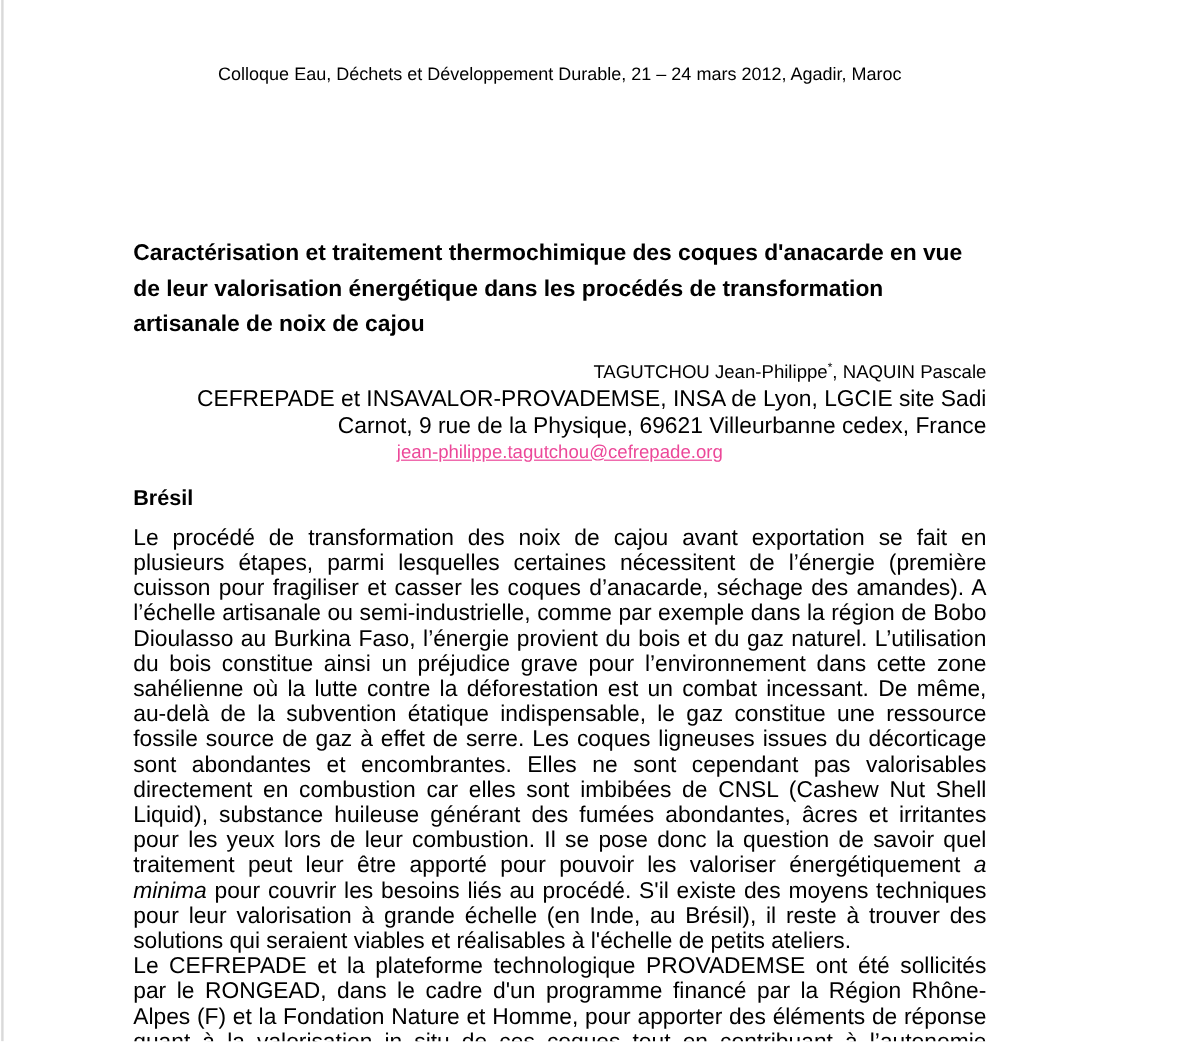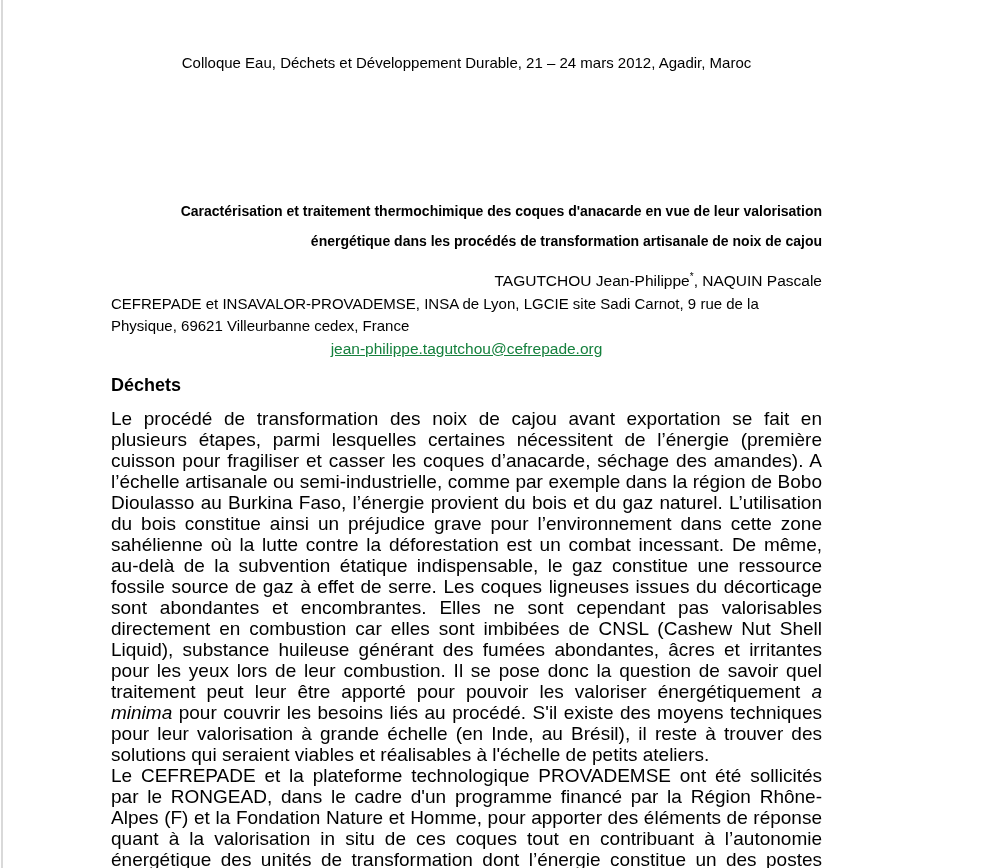--- a/index.html
+++ b/index.html
@@ -30,39 +30,39 @@
   }
   .conf-header {
     padding-top: 54px;
     font-size: 15px;
     line-height: 17px;
     text-align: center;
     white-space: nowrap;
   }
   .paper-title {
     margin-top: 126px;
-    font-size: 14px;
+    font-size: 19px;
     font-weight: bold;
     line-height: 29.5px;
-    text-align: right;
+    text-align: left;
   }
   .byline {
     margin-top: 14px;
     font-size: 15.5px;
     line-height: 22.5px;
     text-align: right;
   }
   .byline sup {
     font-size: 10px;
     line-height: 0;
   }
   .affiliation {
-    font-size: 15px;
+    font-size: 19px;
     line-height: 22.5px;
-    text-align: left;
+    text-align: right;
   }
   .email-row {
     font-size: 15.5px;
     line-height: 22.5px;
     text-align: center;
   }
   .email-row a {
     text-decoration: underline;
   }
   .abstract-heading {
@@ -94,24 +94,24 @@
 
     <div class="paper-title">Caractérisation et traitement thermochimique des coques d'anacarde en vue de leur valorisation énergétique dans les procédés de transformation artisanale de noix de cajou</div>
 
     <div class="byline">
       <span>TAGUTCHOU Jean-Philippe</span><sup>*</sup><span>, NAQUIN Pascale</span>
     </div>
 
     <div class="affiliation">CEFREPADE et INSAVALOR-PROVADEMSE, INSA de Lyon, LGCIE site Sadi Carnot, 9 rue de la Physique, 69621 Villeurbanne cedex, France</div>
 
     <div class="email-row">
-      <a href="#" style="color: #15803d;">jean-philippe.tagutchou@cefrepade.org</a>
+      <a href="#" style="color: #ec4899;">jean-philippe.tagutchou@cefrepade.org</a>
     </div>
 
-    <div class="abstract-heading">Déchets</div>
+    <div class="abstract-heading">Brésil</div>
 
     <div class="abstract-body">
         <p class="para"><span>Le procédé de transformation des noix de cajou avant exportation se fait en plusieurs étapes, parmi lesquelles certaines nécessitent de l’énergie (première cuisson pour fragiliser et casser les coques d’anacarde, séchage des amandes). A l’échelle artisanale ou semi-industrielle, comme par exemple dans la région de Bobo Dioulasso au Burkina Faso, l’énergie provient du bois et du gaz naturel. L’utilisation du bois constitue ainsi un préjudice grave pour l’environnement dans cette zone sahélienne où la lutte contre la déforestation est un combat incessant. De même, au-delà de la subvention étatique indispensable, le gaz constitue une ressource fossile source de gaz à effet de serre. Les coques ligneuses issues du décorticage sont abondantes et encombrantes. Elles ne sont cependant pas valorisables directement en combustion car elles sont imbibées de CNSL (Cashew Nut Shell Liquid), substance huileuse générant des fumées abondantes, âcres et irritantes pour les yeux lors de leur combustion. Il se pose donc la question de savoir quel traitement peut leur être apporté pour pouvoir les valoriser énergétiquement </span><i>a minima</i><span> pour couvrir les besoins liés au procédé. S'il existe des moyens techniques pour leur valorisation à grande échelle (en Inde, au Brésil), il reste à trouver des solutions qui seraient viables et réalisables à l'échelle de petits ateliers.</span></p>
         <p class="para"><span>Le CEFREPADE et la plateforme technologique PROVADEMSE ont été sollicités par le RONGEAD, dans le cadre d'un programme financé par la Région Rhône-Alpes (F) et la Fondation Nature et Homme, pour apporter des éléments de réponse quant à la valorisation in situ de ces coques tout en contribuant à l’autonomie énergétique des unités de transformation dont l’énergie constitue un des postes clés. L’objectif de cette étude vise donc à caractériser les coques d'anacarde provenant de la région de Bobo-Dioulasso (Burkina-faso) et proposer des</span></p>
       </div>
 
   </div>
 </div>
 
 </body></html>

